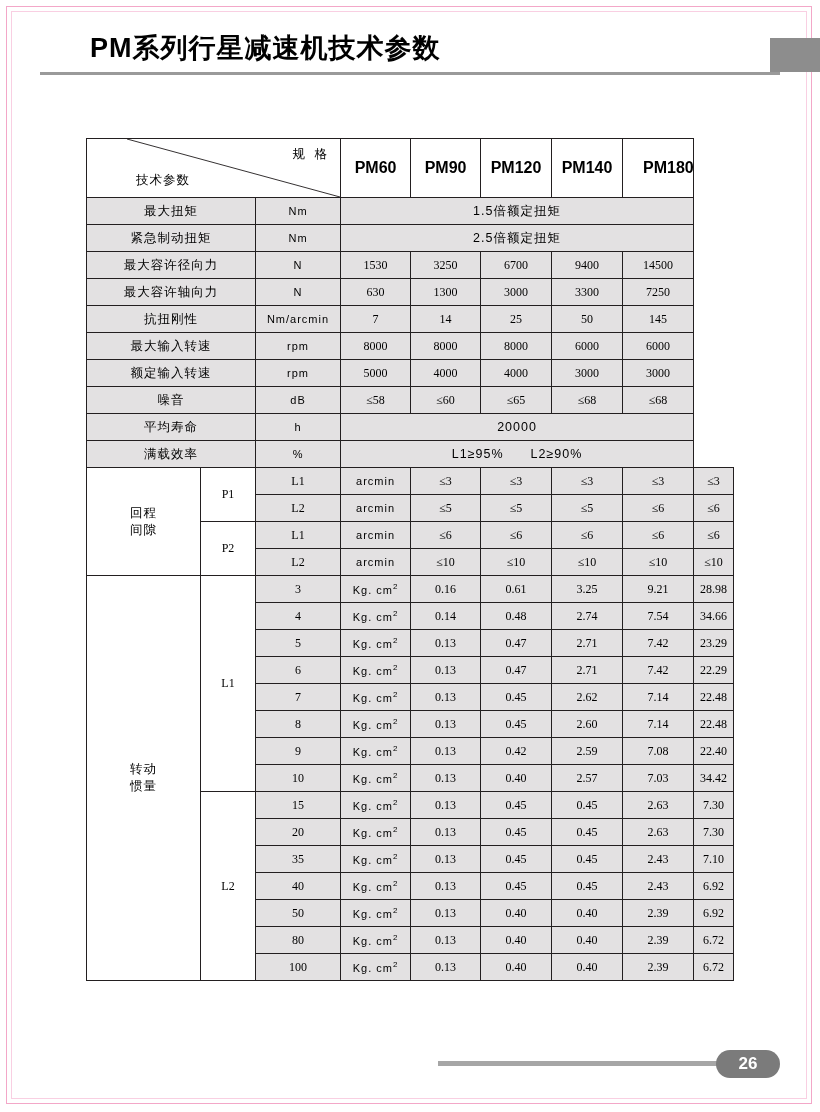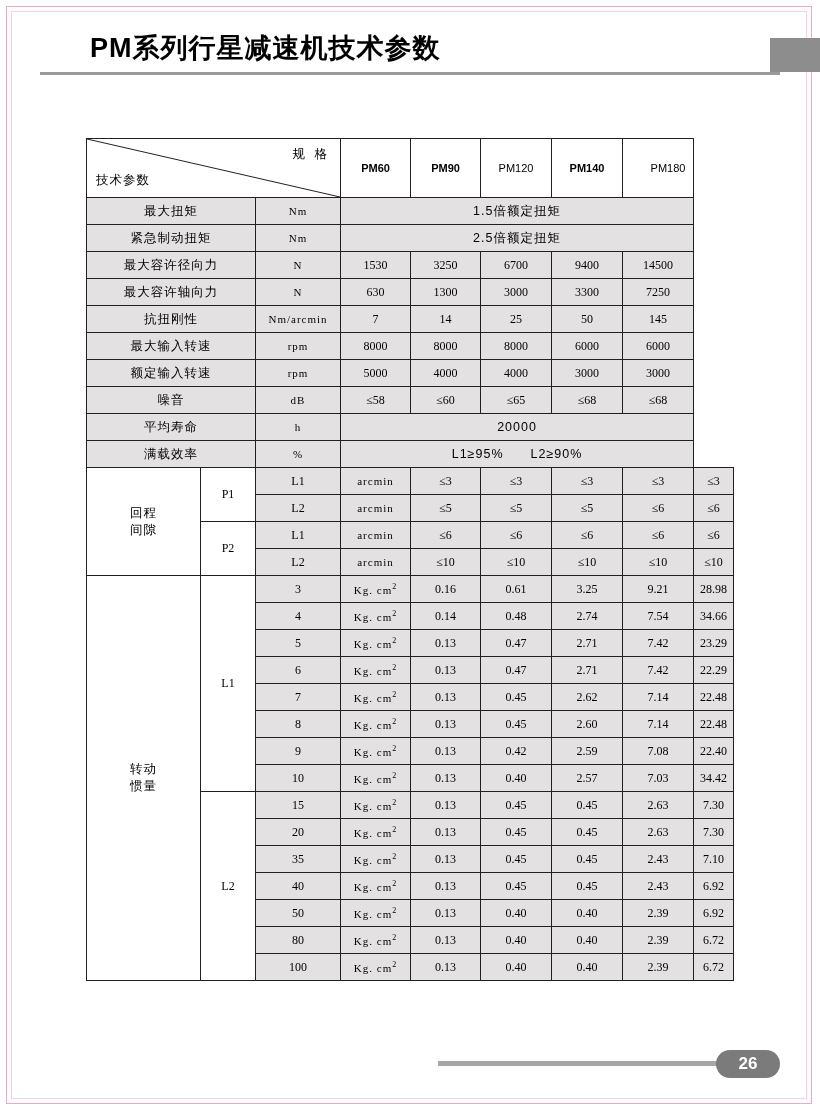--- a/index.html
+++ b/index.html
@@ -70,38 +70,38 @@
     text-align:center;
     vertical-align:middle;
     font-size:11.5px;
     color:#000;
     height:26px;
     padding:0;
   }
   td.sh{background:#e3e1e2;}
   td.white{background:#ffffff;}
   .cn{font-size:12.5px;letter-spacing:1px;}
-  .mono{font-family:Liberation Serif, serif;font-size:11px;letter-spacing:1px;}
+  .mono{font-family:Liberation Sans, sans-serif;font-size:11px;letter-spacing:1px;}
   .num{font-family:"Liberation Serif", serif;font-size:12px;}
   .spec-head{
     position:relative;
     height:58px;
   }
   .spec-head .diag{
     position:absolute;left:0;top:0;width:100%;height:100%;
   }
   .spec-head .lbl-spec{
     position:absolute;right:10px;top:7px;
     font-size:12.5px;letter-spacing:3px;
   }
   .spec-head .lbl-param{
     position:absolute;left:9px;bottom:8px;
     font-size:12.5px;letter-spacing:1px;
   }
-  .colhead{font-weight:bold;font-size:11px;}
+  .colhead{font-weight:bold;font-size:16px;}
   sup{font-size:8px;vertical-align:super;}
 
   
   .footer-bar{
     position:absolute;
     left:438px;top:1061px;
     width:300px;height:5px;
     background:#a6a6a6;
   }
   .page-badge{
@@ -141,34 +141,34 @@
       <col style="width:55px">
       <col style="width:85px">
       <col style="width:70px">
       <col style="width:70px">
       <col style="width:71px">
       <col style="width:71px">
       <col style="width:71px">
     </colgroup>
     <tbody id="tbody">
         <tr>
-          <td class="white" colspan="3" style="height:58px;position:relative;">
+          <td class="white" colspan="3" style="height:58px;position:relative;padding-left:40px;">
             <div class="spec-head">
               <svg class="diag" viewBox="0 0 254 58" preserveAspectRatio="none">
                 <line x1="0" y1="0" x2="254" y2="58" stroke="#231f20" stroke-width="1"></line>
               </svg>
               <div class="lbl-spec">规 格</div>
               <div class="lbl-param">技术参数</div>
             </div>
           </td>
           <td class="white colhead" style="font-weight:bold;">PM60</td>
           <td class="white colhead" style="font-weight:bold;margin-top:24px;">PM90</td>
-          <td class="white colhead" style="font-weight:normal;">PM120</td>
+          <td class="white colhead" style="font-weight:bold;">PM120</td>
           <td class="white colhead" style="font-weight:bold;">PM140</td>
-          <td class="white colhead" style="font-weight:normal;padding-left:20px;">PM180</td>
+          <td class="white colhead" style="font-weight:bold;padding-left:20px;">PM180</td>
         </tr>
         <tr>
           <td class="sh cn" colspan="2">最大扭矩</td>
           <td class="sh mono">Nm</td>
           <td class="sh cn" colspan="5">1.5倍额定扭矩</td>
         </tr>
         <tr>
           <td class="sh cn" colspan="2">紧急制动扭矩</td>
           <td class="sh mono">Nm</td>
           <td class="sh cn" colspan="5">2.5倍额定扭矩</td>

